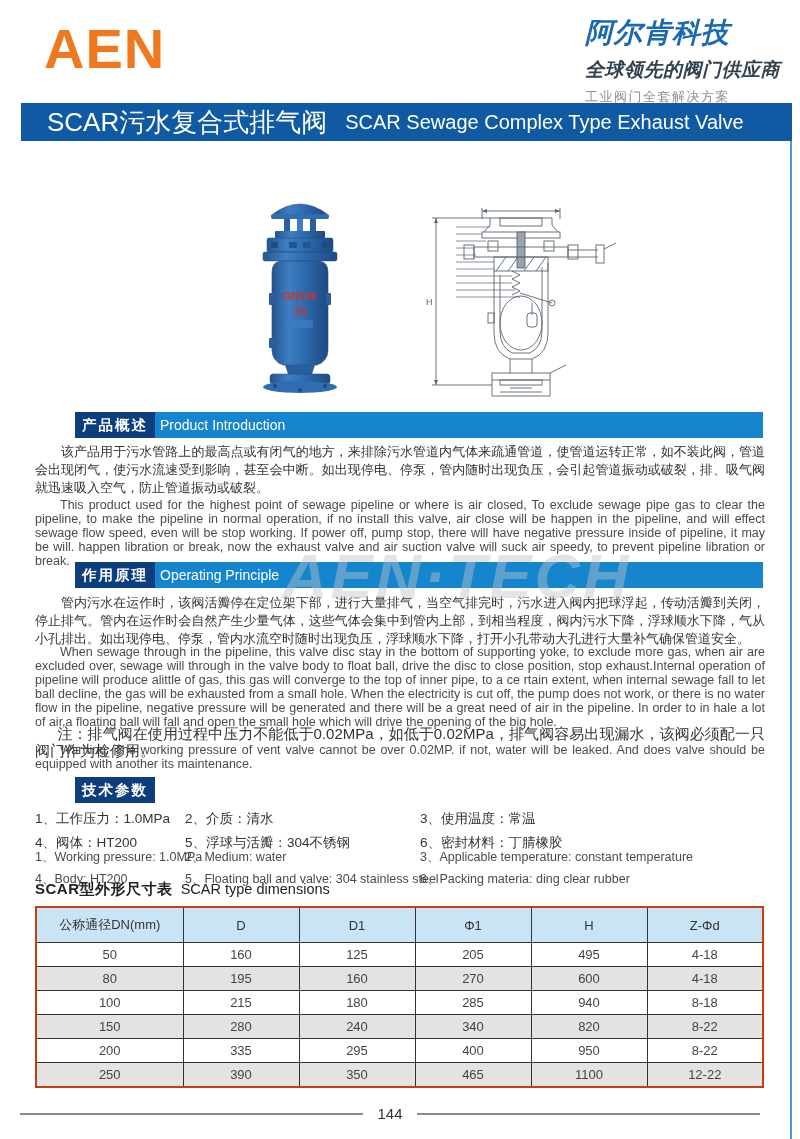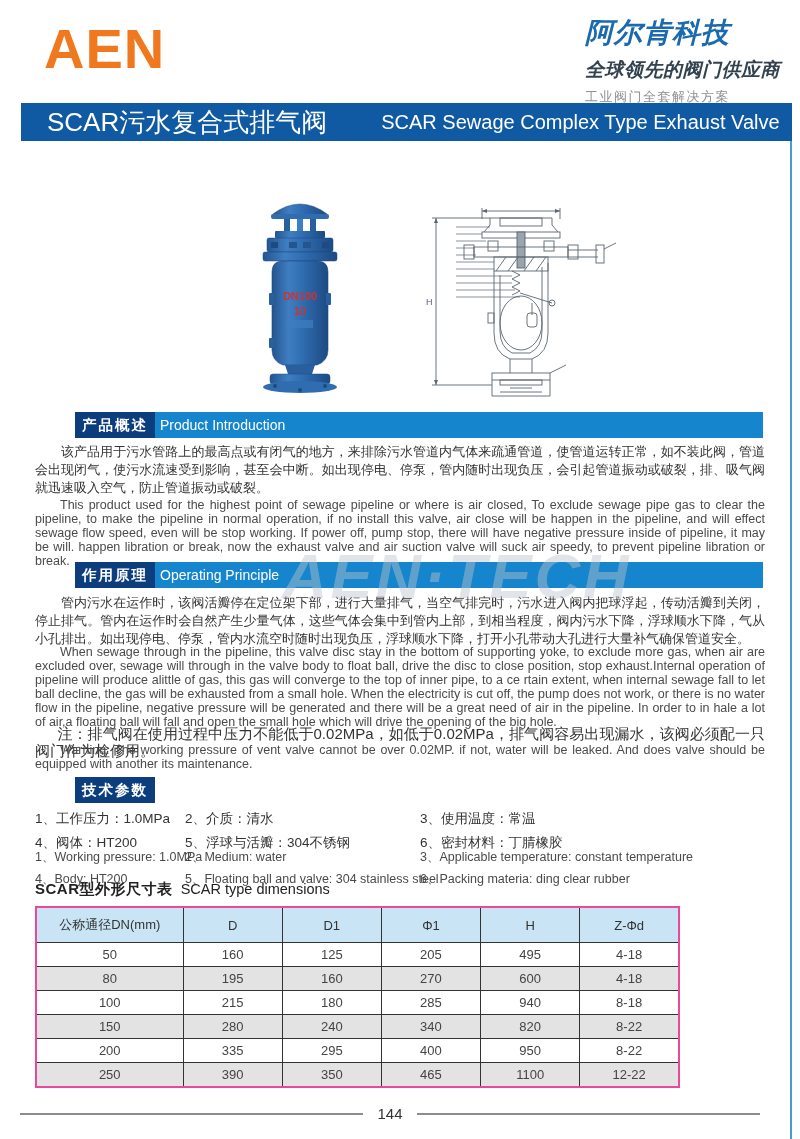--- a/index.html
+++ b/index.html
@@ -17,21 +17,21 @@
   .brand-slogan { font-size:19px; font-weight:bold; font-style:italic; color:#33424f; margin-top:5px; letter-spacing:0.5px; }
   .brand-tagline { font-size:13px; color:#909090; margin-top:5px; letter-spacing:1.5px; }
 
   
   .title-bar {
     position:absolute; left:21px; top:103px; width:771px; height:38px;
     background:#0f5aa3; color:#fff; display:flex; align-items:center;
     padding-left:26px; box-sizing:border-box; gap:18px; white-space:nowrap;
   }
   .title-cn { font-size:26px; }
-  .title-en { font-size:20px;margin-left:36px; }
+  .title-en { font-size:20px; }
 
   .right-edge-line { position:absolute; left:790px; top:141px; width:2px; height:998px; background:#4a9ad4; }
 
   
   .photo-svg { position:absolute; left:245px; top:198px; }
   .drawing-svg { position:absolute; left:420px; top:205px; }
 
   
   .watermark {
     position:absolute; left:282px; top:540px; z-index:3; pointer-events:none;
@@ -68,23 +68,23 @@
   .params { position:absolute; left:35px; width:730px; display:grid; z-index:1; }
   .params div { white-space:nowrap; }
   .params-cn { top:810px; grid-template-columns:150px 235px auto; row-gap:6px; font-size:13.5px; color:#333; }
   .params-en { top:849px; grid-template-columns:150px 235px auto; row-gap:5px; font-size:12.5px; color:#4a4a4a; }
 
   
   .tbl-title { position:absolute; left:35px; top:880px; font-size:15px; color:#222; }
   .tbl-title .t-cn { font-weight:bold; letter-spacing:0.5px; }
   .tbl-title .t-en { font-weight:normal; font-size:14.5px; margin-left:4px; }
   table.dims {
-    position:absolute; left:35px; top:906px; width:645px;
+    position:absolute; left:35px; top:906px; width:729px;
     border-collapse:collapse; table-layout:fixed;
-    border:2px solid #ec4899; font-size:13px; color:#444;
+    border:2px solid #c2410c; font-size:13px; color:#444;
   }
   table.dims th, table.dims td { border:1px solid #333; text-align:center; padding:0; }
   table.dims th { height:34px; background:#c9e5f5; font-weight:normal; font-size:13px; color:#333; }
   table.dims td { height:23px; background:#fff; }
   table.dims tr.alt td { background:#e3e3e3; }
 
   
   .footer {
     position:absolute; left:0; top:1105px; width:800px; box-sizing:border-box;
     display:flex; align-items:center; gap:14px; padding:0 40px 0 20px;

